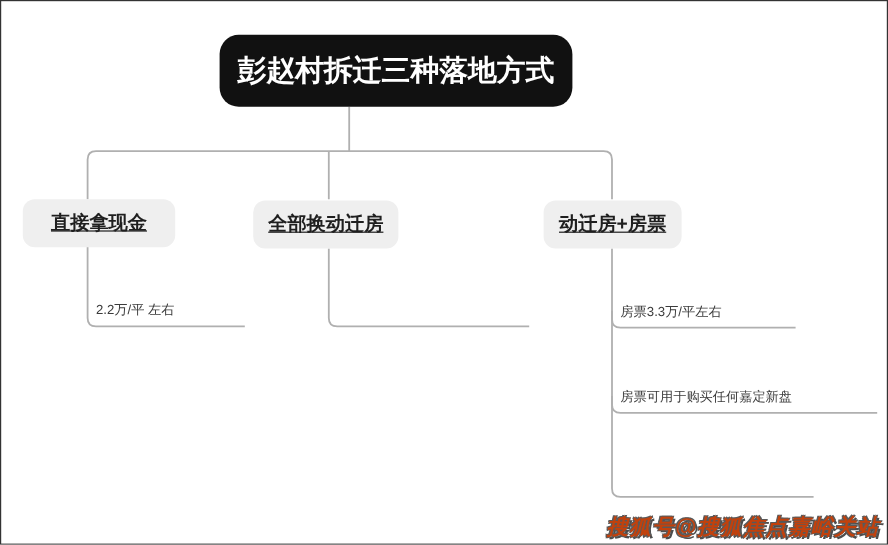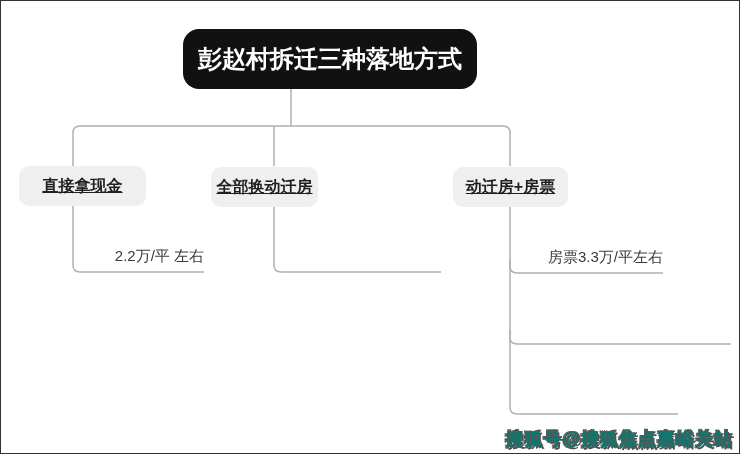--- a/index.html
+++ b/index.html
@@ -23,29 +23,30 @@
   }
   .branch-node{
     position:absolute;height:40px;
     background:var(--node-bg,#efefef);color:var(--node-text,#1f1f1f);
     border-radius:10px;
     display:flex;align-items:center;justify-content:center;
     font-size:16px;font-weight:600;white-space:nowrap;text-decoration:underline;
   }
   .leaf-label{
     position:absolute;height:26px;
-    display:flex;align-items:flex-end;justify-content:flex-end;
+    display:flex;align-items:flex-end;justify-content:flex-start;
     padding-bottom:3px;box-sizing:border-box;
-    font-size:15px;color:var(--leaf-text,#3b3b3b);white-space:nowrap;
+    font-size:11px;color:var(--leaf-text,#3b3b3b);white-space:nowrap;
   }
   .watermark{
     position:absolute;right:6px;bottom:2px;
-    font-size:18px;font-weight:700;color:#0f766e;letter-spacing:1px;
+    font-size:18px;font-weight:700;color:#c2410c;letter-spacing:1px;
     text-shadow:-1px -1px 0 #5a5a5a,1px -1px 0 #5a5a5a,-1px 1px 0 #5a5a5a,2px 2px 0 #4d4d4d;
     white-space:nowrap;
+    font-style:italic;
   }
 </style>
 </head>
 <body>
 
 <div class="canvas">
 
   <svg class="connectors" width="740" height="454" viewBox="0 0 740 454" aria-hidden="true">
     <path d="M290,88 L290,125"></path>
     <path d="M72,165 L72,132 Q72,125 79,125 L502,125 Q509,125 509,132 L509,165"></path>
@@ -57,29 +58,32 @@
     <path d="M509,329 L509,336 Q509,343 516,343 L730,343"></path>
   </svg>
 
   <div class="root-node">
     <span>彭赵村拆迁三种落地方式</span>
   </div>
 
   <div class="branch-node" style="left:18px;top:165px;width:127px;">
     <span>直接拿现金</span>
   </div>
-  <div class="branch-node" style="left:210px;top:166px;width:107px;">
+  <div class="branch-node" style="left:210px;top:166px;width:121px;">
     <span>全部换动迁房</span>
   </div>
   <div class="branch-node" style="left:452px;top:166px;width:115px;">
     <span>动迁房+房票</span>
   </div>
 
   <div class="leaf-label" style="left:79px;top:242px;width:124px;">
     <span>2.2万/平 左右</span>
   </div>
   <div class="leaf-label" style="left:516px;top:243px;width:146px;">
     <span>房票3.3万/平左右</span>
   </div>
+  <div class="leaf-label" style="left:516px;top:314px;width:214px;">
+    <span>房票可用于购买任何嘉定新盘</span>
+  </div>
 
   <div class="watermark">搜狐号@搜狐焦点嘉峪关站</div>
 
 </div>
 
 </body></html>

